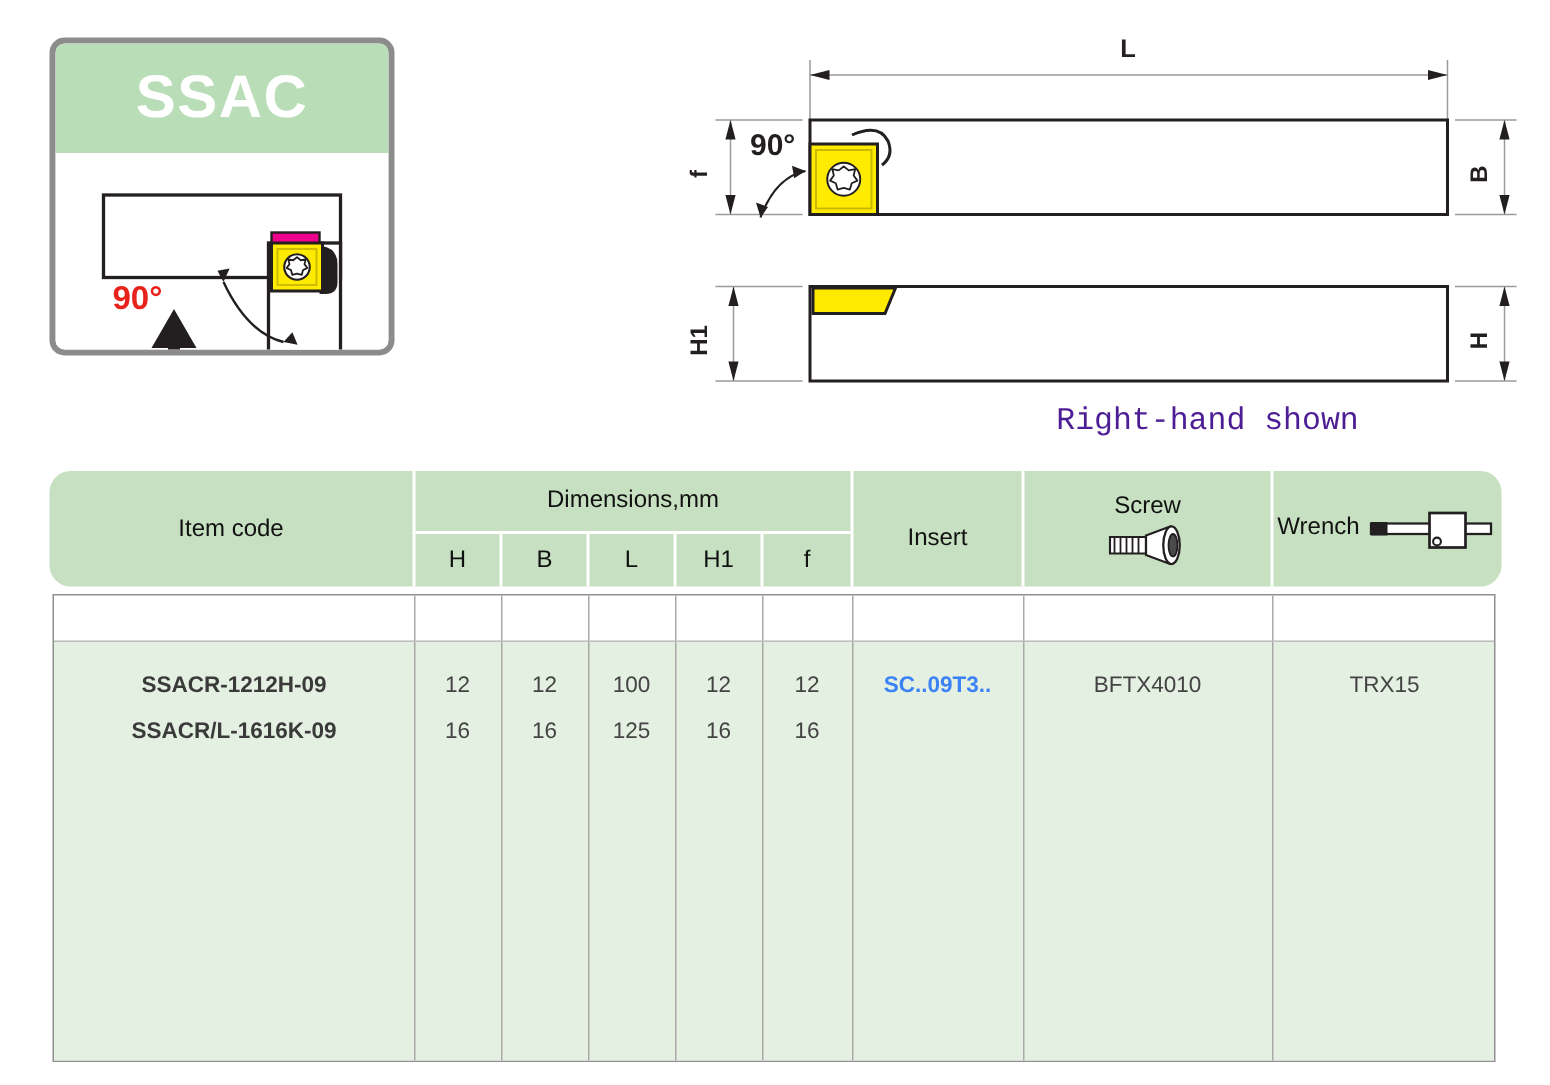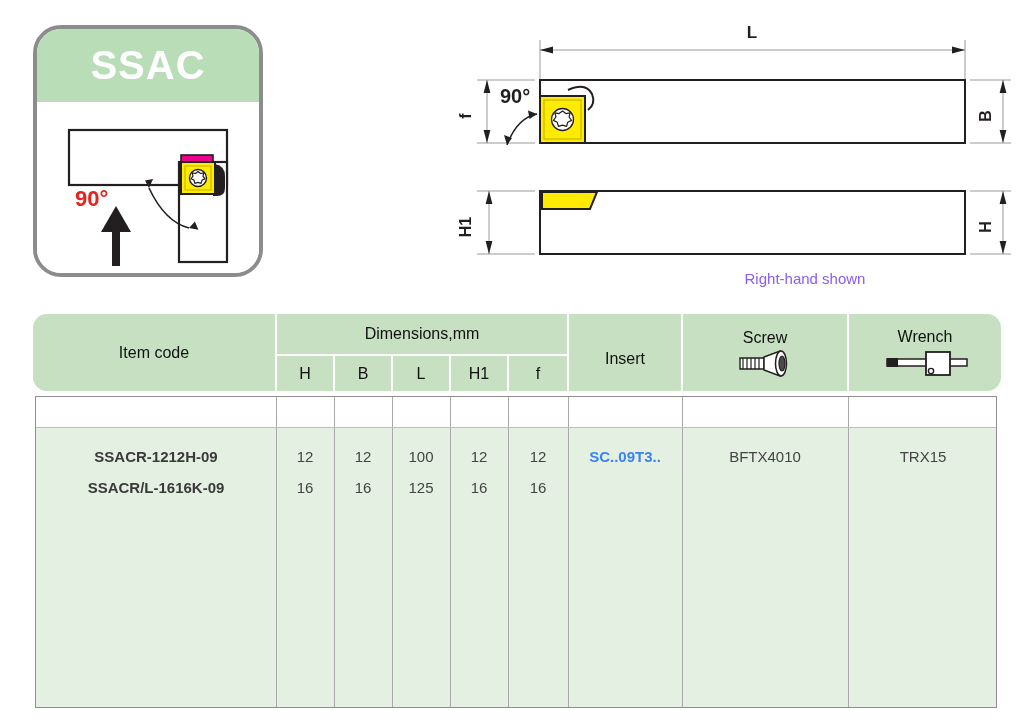--- a/index.html
+++ b/index.html
@@ -5,43 +5,43 @@
   html,body{margin:0;padding:0;}
   body{
     width:1033px;height:723px;background:#ffffff;
     font-family:"Liberation Sans",sans-serif;
     position:relative;overflow:hidden;
   }
   .root{position:absolute;left:0;top:0;width:1033px;height:723px;}
 
   
   .card{
-    position:absolute;left:33px;top:25px;width:230px;height:252px;
-    border:4px solid #8c8c8c;border-radius:28px;background:#fff;
+    position:absolute;left:33px;top:25px;width:230px;height:212px;
+    border:4px solid #8c8c8c;border-radius:10px;background:#fff;
     overflow:hidden;box-sizing:border-box;
   }
   .card-head{
     position:absolute;left:0;top:0;width:100%;height:73px;
     background:#b9ddb6;display:flex;align-items:center;justify-content:center;
   }
   .card-title{
     color:#ffffff;font-size:40px;font-weight:bold;letter-spacing:1px;
     font-family:"Liberation Sans",sans-serif;
   }
   .card-body{position:absolute;left:0;top:73px;width:100%;height:195px;background:#fff;}
   .ang-left{
     position:absolute;left:38px;top:84px;color:#e8231c;
     font-size:22px;font-weight:bold;font-family:"Liberation Sans",sans-serif;
   }
 
   
   .diagrams{position:absolute;left:455px;top:18px;width:570px;height:285px;}
   .rh-label{
     position:absolute;left:230px;top:252px;width:240px;text-align:center;
-    font-size:15px;color:#8b5cf6;font-family:Liberation Sans, sans-serif;
+    font-size:21px;color:#4c1d95;font-family:Liberation Mono, monospace;
   }
 
   .dimtext{font-family:"Liberation Sans",sans-serif;fill:#231f20;}
 
   
   .table-wrap{position:absolute;left:33px;top:314px;width:968px;height:396px;}
 
   .thead{
     position:absolute;left:0;top:0;width:968px;height:77px;
     background:#c6e0c1;border-radius:14px;box-sizing:border-box;
@@ -207,21 +207,21 @@
 
             <path d="M30 8 L46 2 L46 27 L30 21 z" fill="#ffffff" stroke="#231f20" stroke-width="1.5"></path>
 
             <ellipse cx="47" cy="14.5" rx="5.5" ry="12.5" fill="#ffffff" stroke="#231f20" stroke-width="1.5"></ellipse>
 
             <ellipse cx="48" cy="14.5" rx="3" ry="7.5" fill="#4a4a4a" stroke="#231f20" stroke-width="1.2"></ellipse>
           </svg>
         </span>
       </div>
 
-      <div class="th sep" style="left:814px;top:0;width:154px;height:77px;flex-direction:column;justify-content:center;">
+      <div class="th sep" style="left:814px;top:0;width:154px;height:77px;flex-direction:row;justify-content:center;">
         <span style="display:block;margin-bottom:2px;">Wrench</span>
         <span style="display:block;line-height:0;">
           <svg width="92" height="30" viewBox="0 0 92 30">
 
             <rect x="8" y="11" width="40" height="7" fill="#ffffff" stroke="#231f20" stroke-width="1.5"></rect>
 
             <rect x="8" y="10" width="11" height="9" fill="#231f20"></rect>
 
             <rect x="68" y="11" width="20" height="7" fill="#ffffff" stroke="#231f20" stroke-width="1.5"></rect>
 

